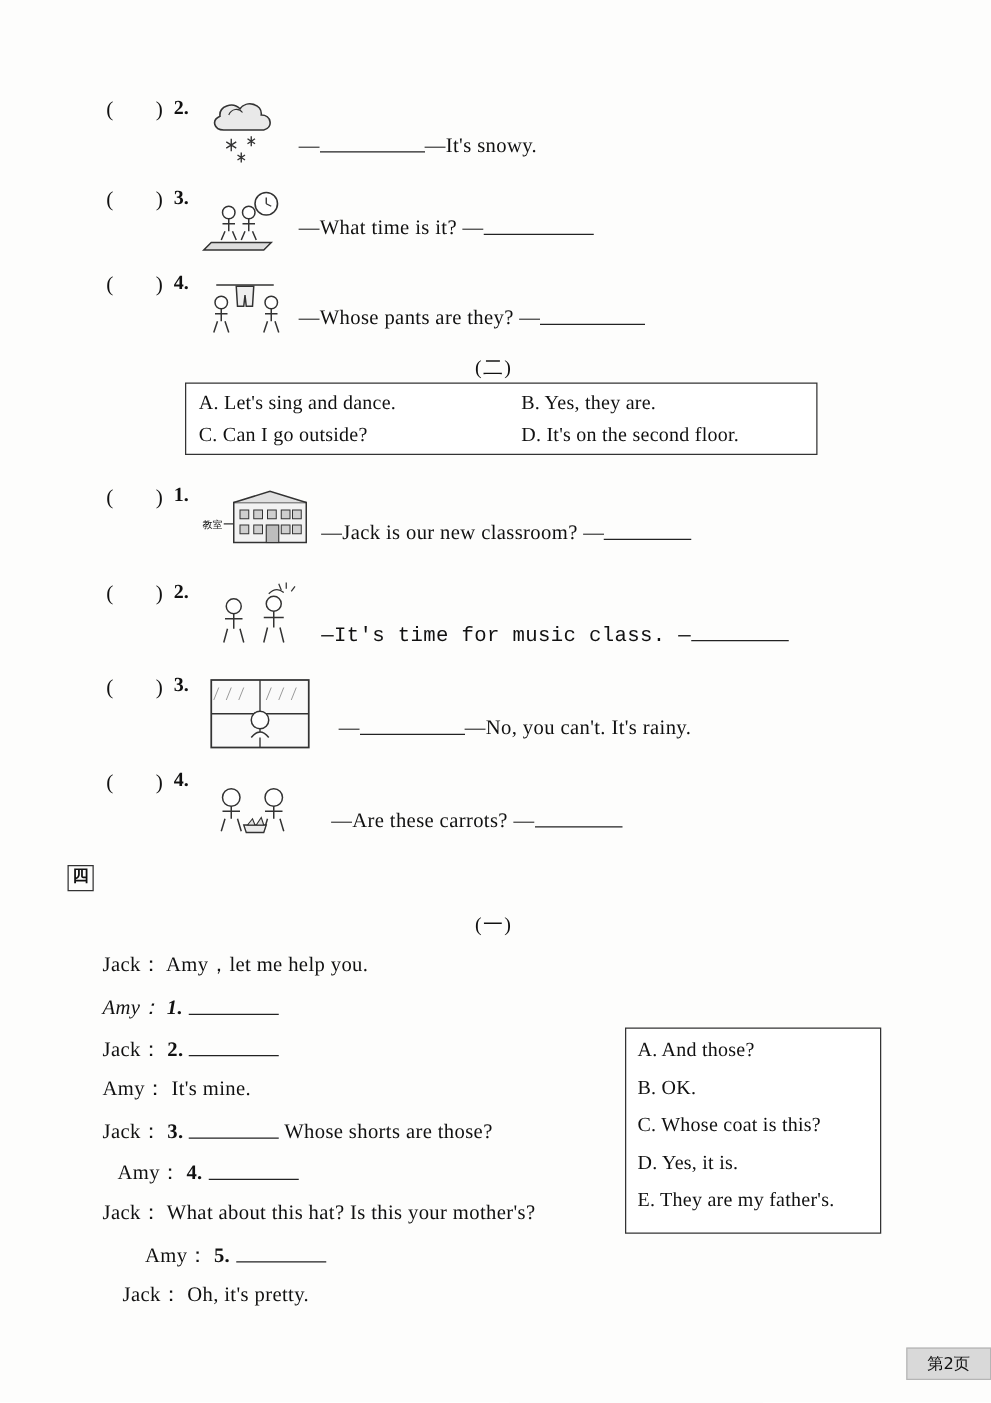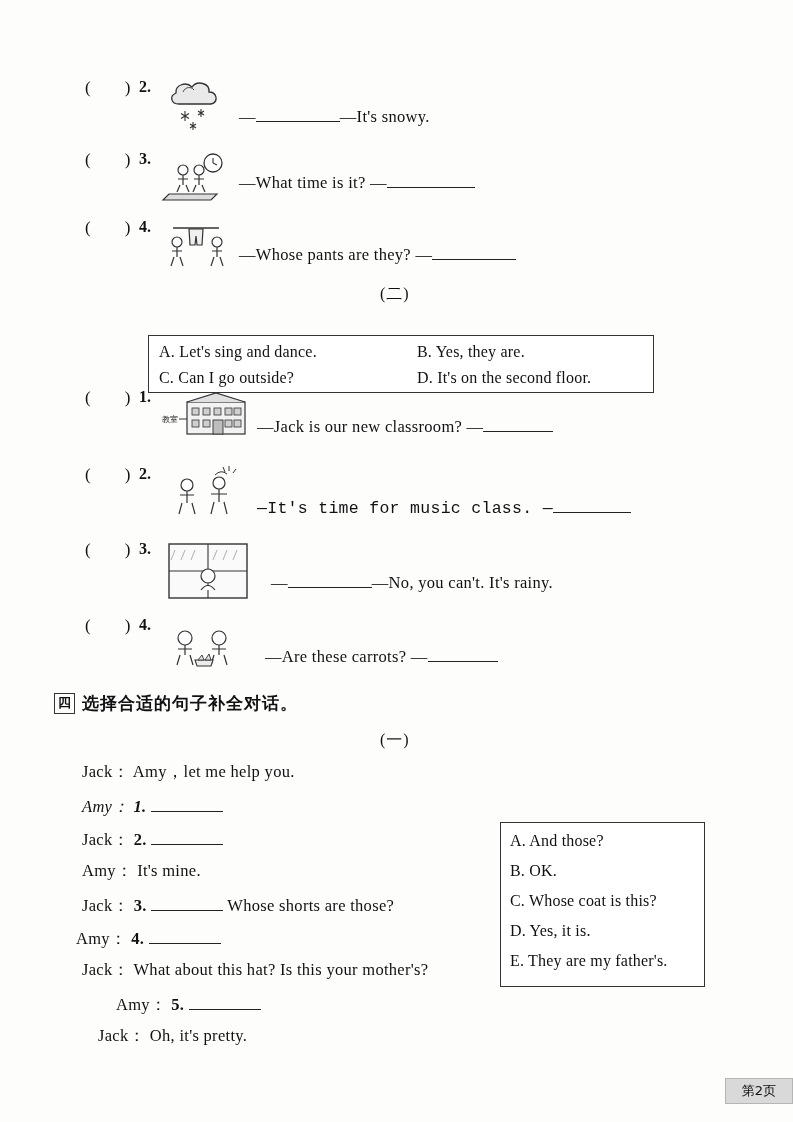--- a/index.html
+++ b/index.html
@@ -204,21 +204,21 @@
         </g>
       </svg>
     </span>
     <span class="sentence" style="margin-top:24px; margin-left:6px;">
       <span>—Whose pants are they? —</span><span class="blank" style="width:84px;"></span><span></span>
     </span>
   </div>
 
   <div class="section-label" style="left:380px; top:284px;">(二)</div>
 
-  <div class="opt-box" style="left:148px; top:335px; width:506px; height:58px; padding:7px 0 0 10px;">
+  <div class="opt-box" style="left:148px; top:306px; width:506px; height:58px; padding:7px 0 0 10px;">
     <div class="opt-line" style="margin-bottom:8px;">
       <span class="opt-cell" style="width:258px;">A. Let's sing and dance.</span>
       <span class="opt-cell">B. Yes, they are.</span>
     </div>
     <div class="opt-line">
       <span class="opt-cell" style="width:258px;">C. Can I go outside?</span>
       <span class="opt-cell">D. It's on the second floor.</span>
     </div>
   </div>
 
@@ -311,21 +311,20 @@
         </g>
       </svg>
     </span>
     <span class="sentence" style="margin-top:28px; margin-left:12px;">
       <span>—Are these carrots? —</span><span class="blank" style="width:70px;"></span><span></span>
     </span>
   </div>
 
   <div class="heading" style="left:54px; top:692px;">
     <span class="badge">四</span>
-    <span class="htext">选择合适的句子补全对话。</span>
   </div>
 
   <div class="section-label" style="left:380px; top:730px;">(一)</div>
 
   <div class="dlg-line" style="left:82px; top:761px;">
     <span>Jack：</span>
     <span>Amy，let me help you.</span>
   </div>
 
   <div class="dlg-line" style="left:82px; top:794px;font-style:italic;">
@@ -345,21 +344,21 @@
     <span>It's mine.</span>
   </div>
 
   <div class="dlg-line" style="left:82px; top:893px;">
     <span>Jack：</span>
     <b>3.</b>
     <span class="blank" style="width:72px;"></span>
     <span>Whose shorts are those?</span>
   </div>
 
-  <div class="dlg-line" style="left:76px; top:926px;text-align:center;">
+  <div class="dlg-line" style="left:94px; top:926px;text-align:center;">
     <span>Amy：</span>
     <b>4.</b>
     <span class="blank" style="width:72px;"></span>
   </div>
 
   <div class="dlg-line" style="left:82px; top:959px;">
     <span>Jack：</span>
     <span>What about this hat? Is this your mother's?</span>
   </div>
 

